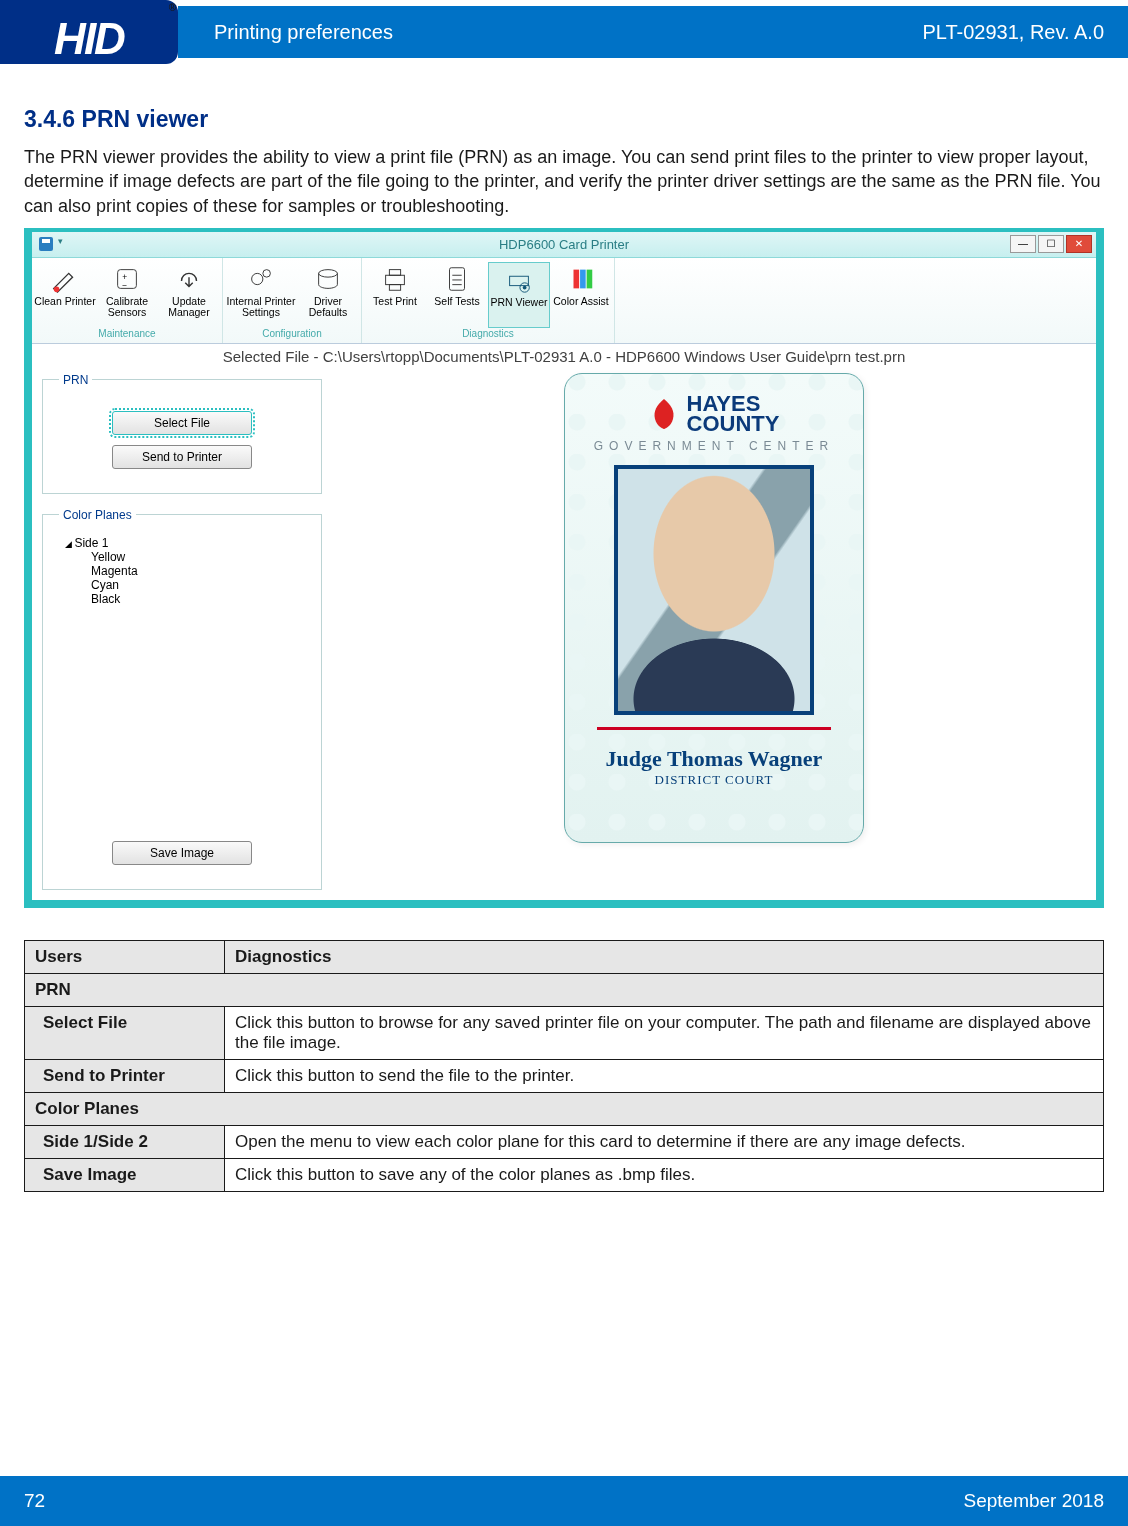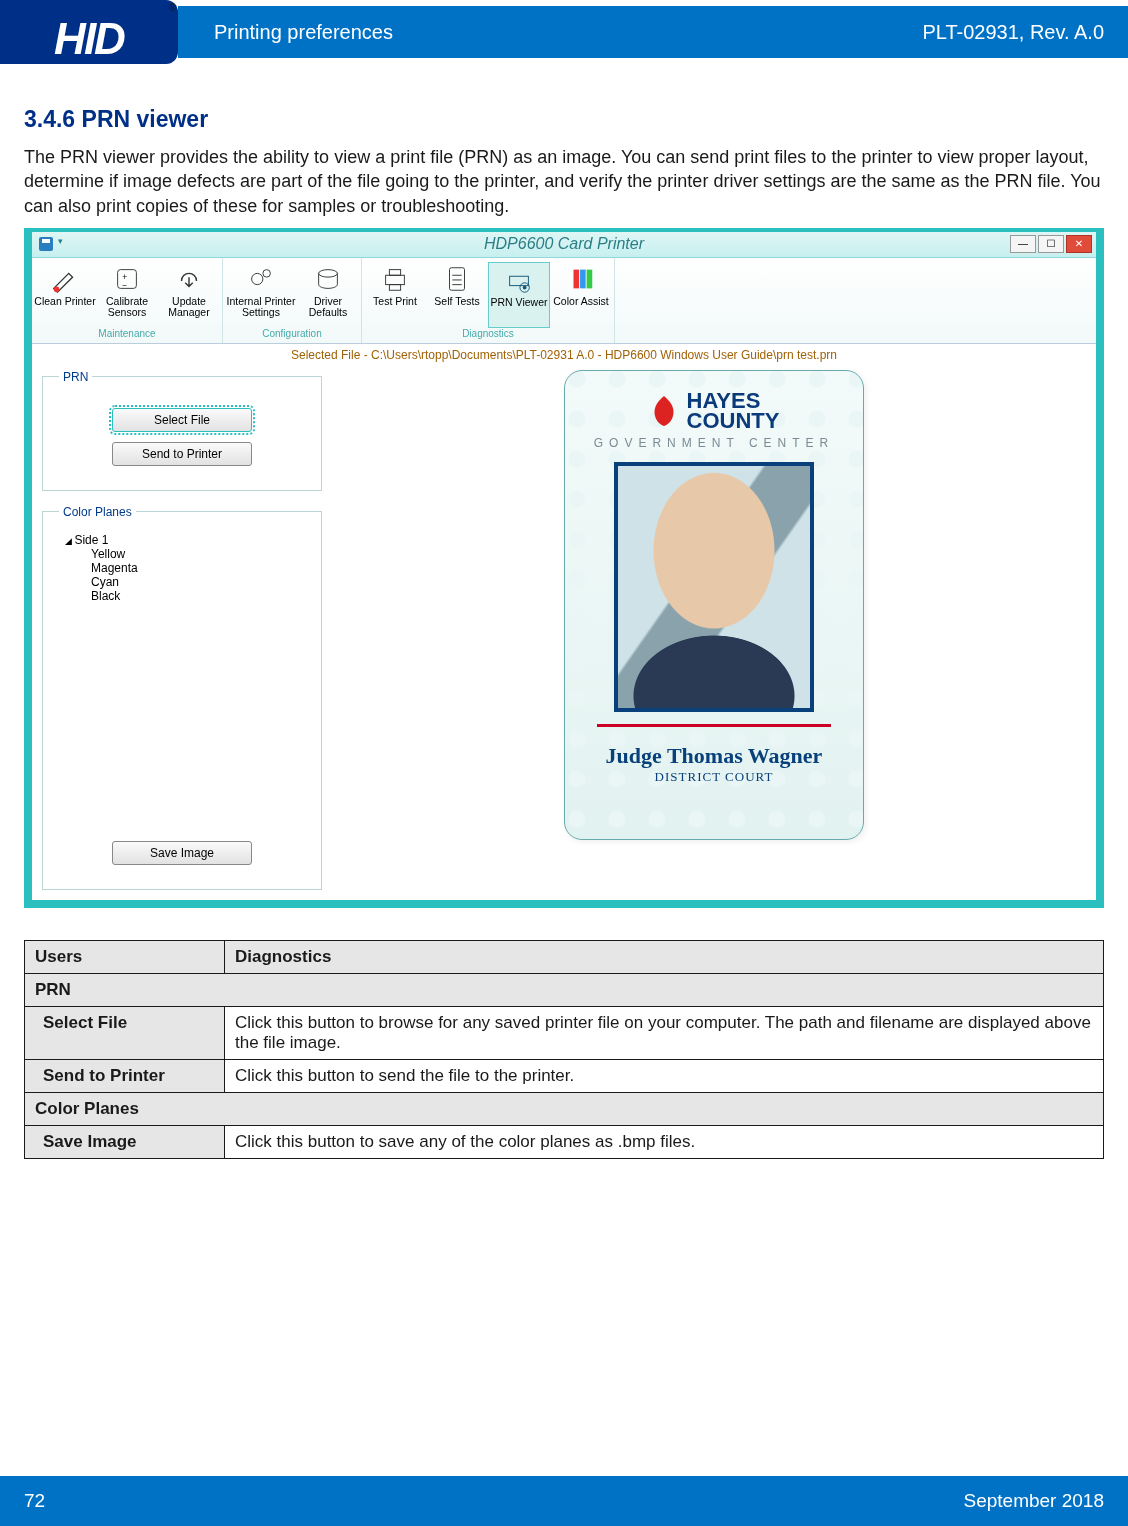--- a/index.html
+++ b/index.html
@@ -88,22 +88,21 @@
     border-bottom: 1px solid #8ed9d9;
     display: flex;
     align-items: center;
     position: relative;
   }
   .app-title {
     position: absolute;
     left: 50%;
     transform: translateX(-50%);
     color: #2a7e85;
-    font-size: 16px;
-    font-style: italic;
+    font-size: 13px;
   }
   .winbtns {
     position: absolute;
     right: 4px;
     top: 3px;
     display: flex;
     gap: 2px;
   }
   .winbtn {
     width: 26px;
@@ -157,22 +156,22 @@
     font-size: 10.5px;
     text-align: center;
     padding-top: 2px;
     line-height: 1.1;
   }
   .ricon.active { background:#daf2ef; border:1px solid #6cc; }
   .ricon svg { width:30px; height:30px; }
   .rgroup .glabel { font-size:10px; color:#4aa; text-align:center; padding-bottom:2px;}
 
   .filepath {
-    color: #a16207;
-    font-size: 12px;
+    color: #404040;
+    font-size: 15px;
     text-align: center;
     padding: 4px 16px;
   }
 
   .workarea {
     flex: 1;
     display: flex;
     padding: 4px 10px 10px;
     gap: 20px;
   }
@@ -454,20 +453,24 @@
       <td>Click this button to browse for any saved printer file on your computer. The path and filename are displayed above the file image.</td>
     </tr>
     <tr>
       <td class="fieldcol">Send to Printer</td>
       <td>Click this button to send the file to the printer.</td>
     </tr>
     <tr>
           <td class="groupcol" colspan="2">Color Planes</td>
         </tr>
     <tr>
+      <td class="fieldcol">Side 1/Side 2</td>
+      <td>Open the menu to view each color plane for this card to determine if there are any image defects.</td>
+    </tr>
+    <tr>
       <td class="fieldcol">Save Image</td>
       <td>Click this button to save any of the color planes as .bmp files.</td>
     </tr>
   </tbody>
     </table>
 </div>
 
 <div class="footer">
   <span>72</span>
   <span>September 2018</span>

